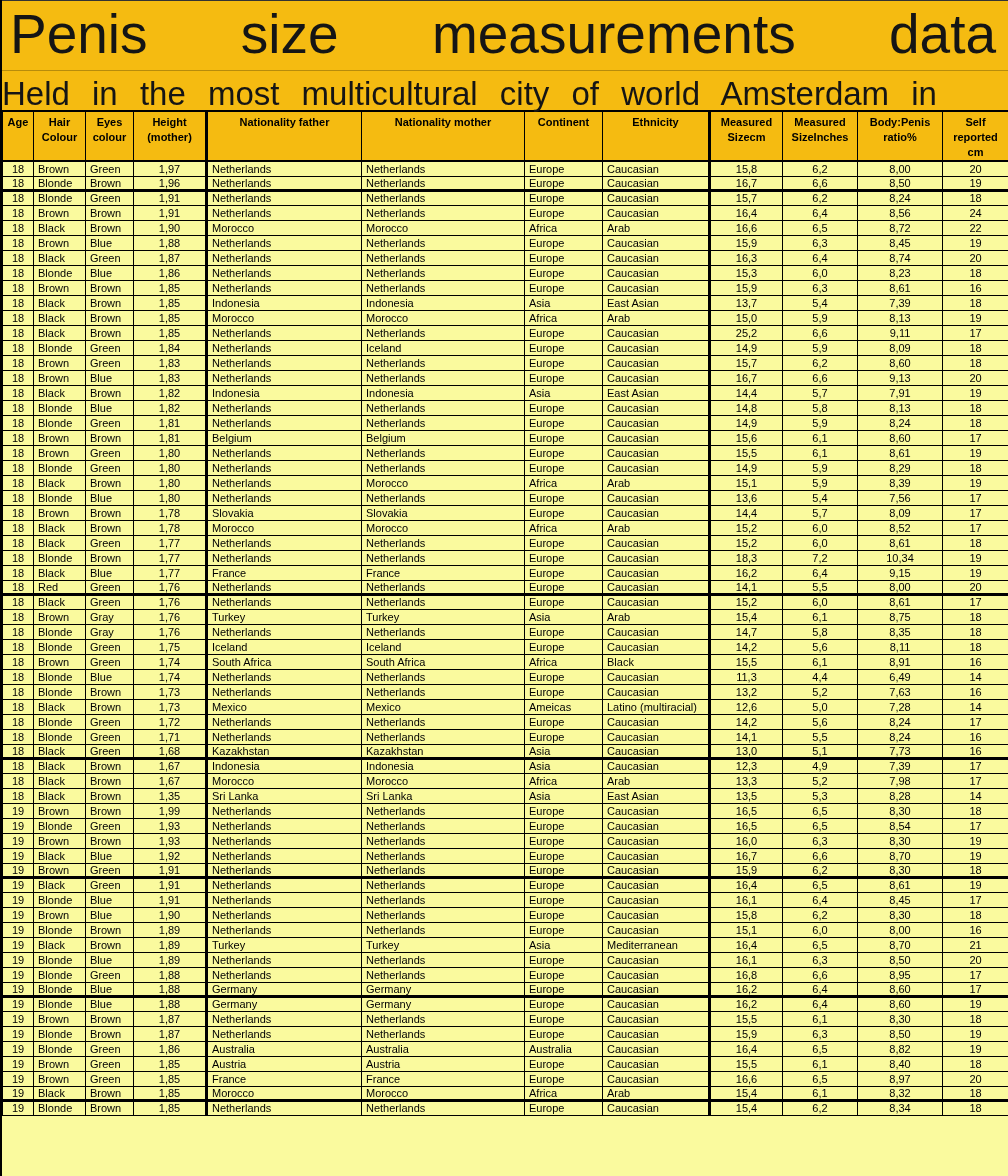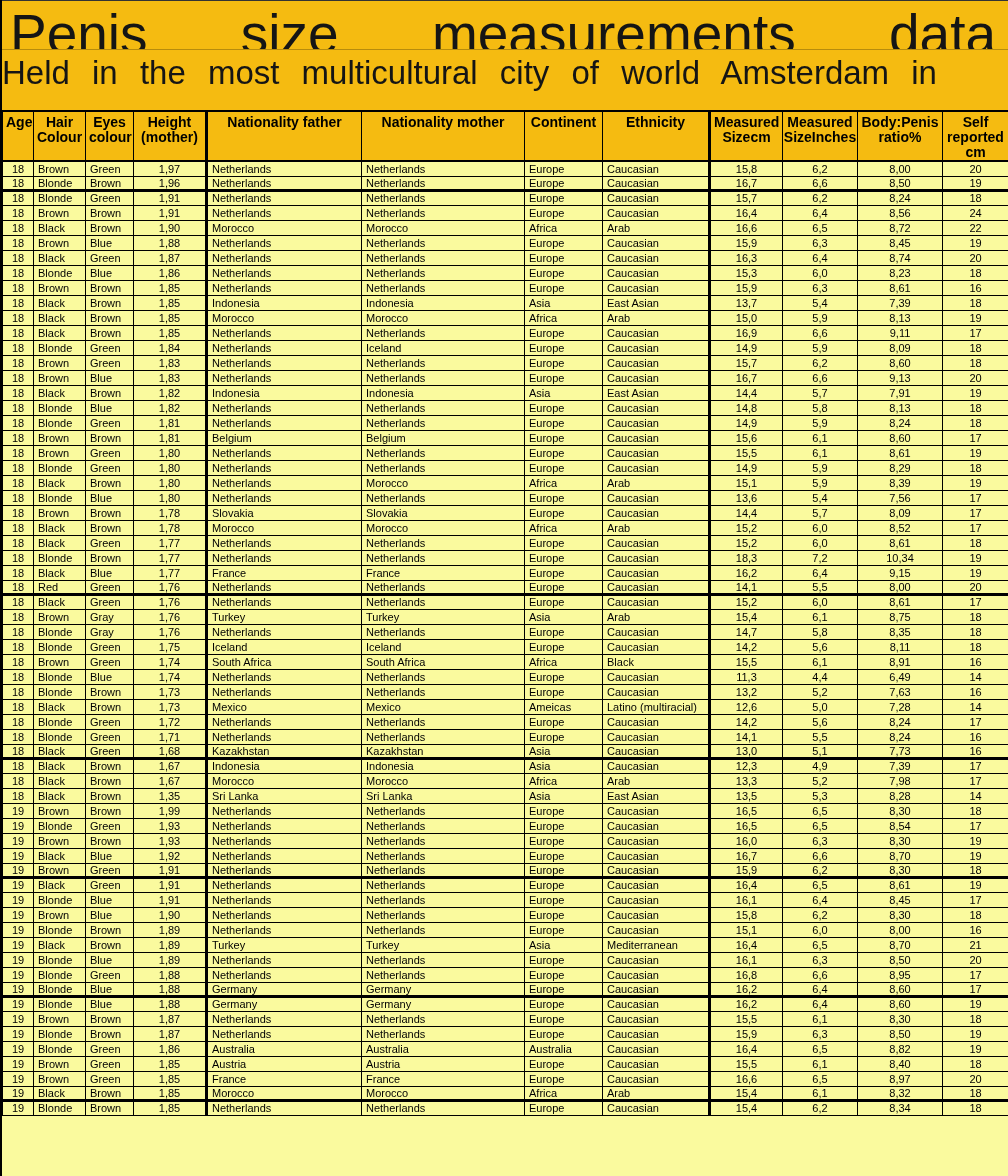--- a/index.html
+++ b/index.html
@@ -5,32 +5,32 @@
   * { box-sizing: border-box; }
   html,body { margin:0; padding:0; }
   body {
     width:1008px; height:1176px; overflow:hidden;
     font-family:"Liberation Sans", sans-serif;
     background:#fafa9e; color:#000;
   }
   .page { width:1008px; height:1176px; border-left:2px solid #000; overflow:hidden; }
   .banner { background:#f5bb11; height:110px; border-top:1px solid #333; }
   .title {
-    height:49px; font-size:55px; line-height:52px; padding:7px 0 0 8px;
+    height:70px; font-size:55px; line-height:52px; padding:7px 0 0 8px;
     word-spacing:78px; white-space:nowrap; overflow:hidden;
     border-bottom:1px solid rgba(0,0,0,0.25); color:#151515;
   }
   .subtitle {
     height:51px; font-size:33px; line-height:46px; padding-left:0;
     word-spacing:13px; white-space:nowrap; overflow:hidden; color:#151515;
   }
   table { border-collapse:collapse; table-layout:fixed; width:1006px; }
   th, td { border:1px solid #000; overflow:hidden; white-space:nowrap; }
   thead th {
-    background:#f5bb11; font-size:14px; font-weight:bold; vertical-align:top;
+    background:#f5bb11; font-size:11px; font-weight:bold; vertical-align:top;
     height:48px; padding:3px 3px 0 3px; border-top:2px solid #000; border-bottom:2px solid #000;
   }
   td { background:#fafa9e; font-size:11px; height:15px; padding:0 2px; }
   td.num { text-align:center; }
   td.txt { text-align:left; padding-left:4px; }
   .bl-thick { border-left-width:3px; }
   tr.thick td { border-bottom-width:3px; height:13px; }
   .hl { line-height:15px; text-align:center; }
   .hl.just { display:flex; justify-content:center; text-align:left; }
   th[data-name="column-header-body-penis-ratio"] .hl1 { text-align:center; }
@@ -272,21 +272,21 @@
         </tr>
         <tr data-name="table-row">
           <td data-name="cell-age" class="num">18</td>
           <td data-name="cell-hair-colour" class="txt">Black</td>
           <td data-name="cell-eyes-colour" class="txt">Brown</td>
           <td data-name="cell-height" class="num">1,85</td>
           <td data-name="cell-nationality-father" class="txt bl-thick">Netherlands</td>
           <td data-name="cell-nationality-mother" class="txt">Netherlands</td>
           <td data-name="cell-continent" class="txt">Europe</td>
           <td data-name="cell-ethnicity" class="txt">Caucasian</td>
-          <td data-name="cell-measured-size-cm" class="num bl-thick">16,9</td>
+          <td data-name="cell-measured-size-cm" class="num bl-thick">25,2</td>
           <td data-name="cell-measured-size-inches" class="num">6,6</td>
           <td data-name="cell-body-penis-ratio" class="num">9,11</td>
           <td data-name="cell-self-reported-cm" class="num">17</td>
         </tr>
         <tr data-name="table-row">
           <td data-name="cell-age" class="num">18</td>
           <td data-name="cell-hair-colour" class="txt">Blonde</td>
           <td data-name="cell-eyes-colour" class="txt">Green</td>
           <td data-name="cell-height" class="num">1,84</td>
           <td data-name="cell-nationality-father" class="txt bl-thick">Netherlands</td>

